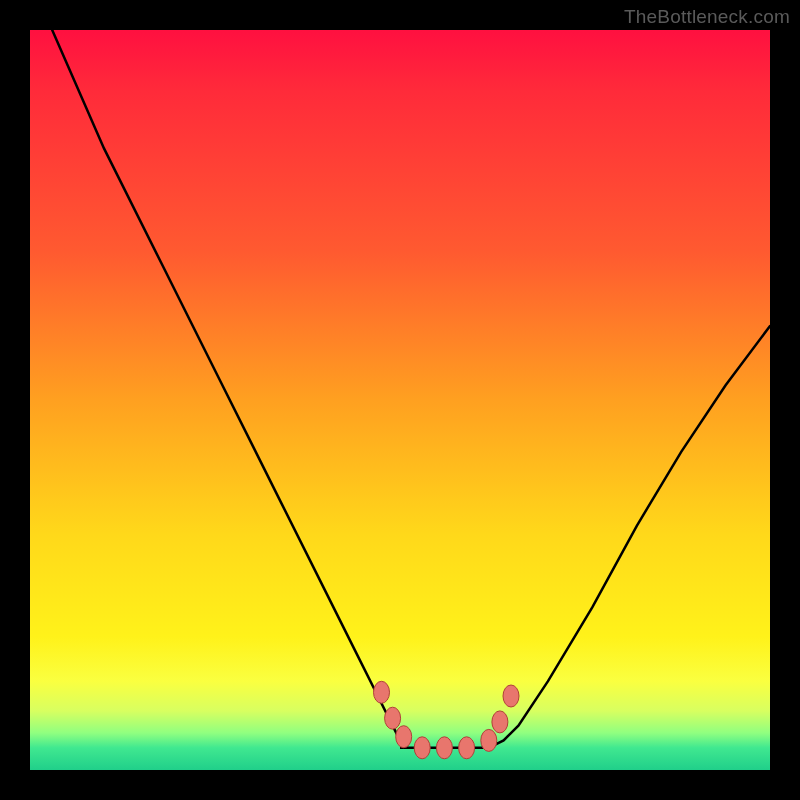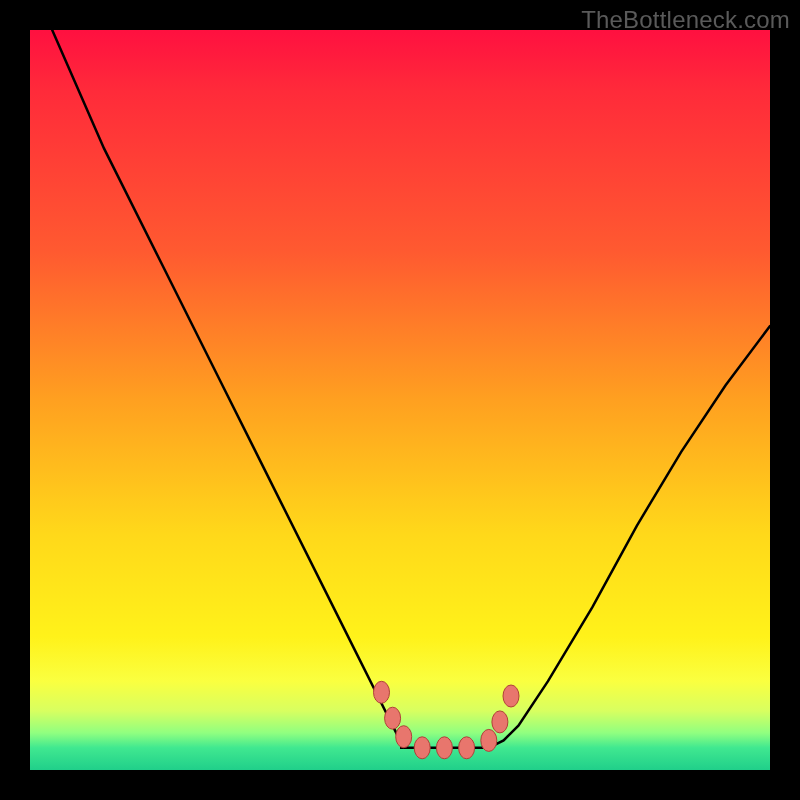--- a/index.html
+++ b/index.html
@@ -46,21 +46,21 @@
     left: 0;
     top: 0;
     width: 740px;
     height: 740px;
     overflow: visible;
   }
   .watermark {
     position: absolute;
     top: 6px;
     right: 10px;
-    font-size: 24px;
+    font-size: 19px;
     color: #5a5a5a;
     letter-spacing: 0.2px;
     user-select: none;
   }
 </style>
 </head>
 <body>
 
 <div class="frame">
   <div class="plot-area">

